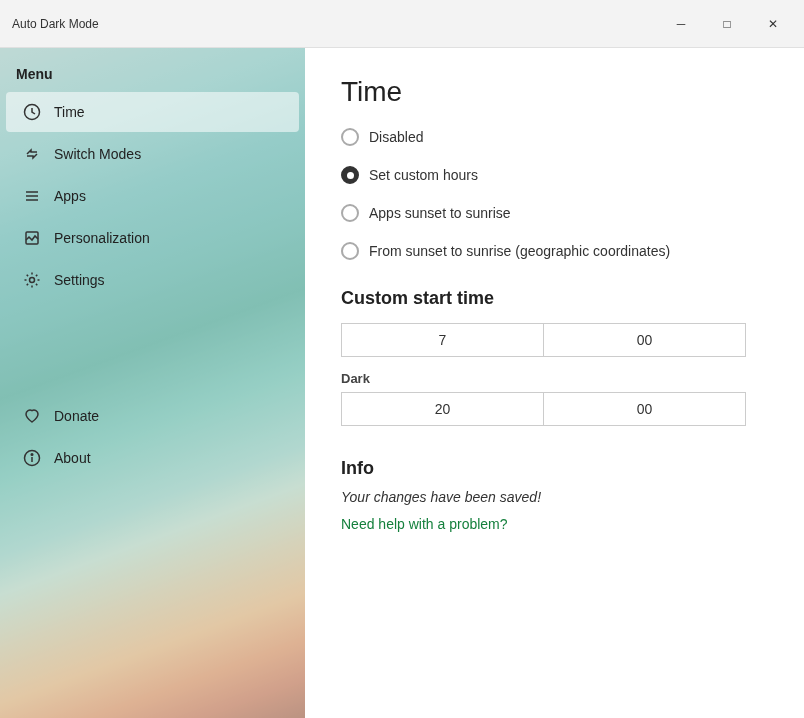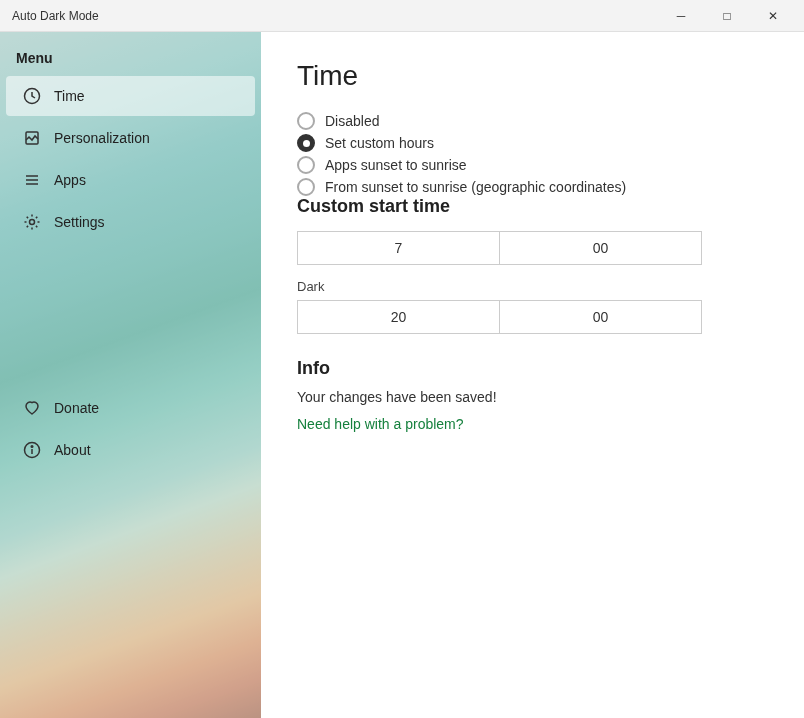--- a/index.html
+++ b/index.html
@@ -12,21 +12,21 @@
       flex-direction: column;
       overflow: hidden;
     }
     .title-bar {
       display: flex;
       align-items: center;
       justify-content: space-between;
       padding: 6px 8px 6px 12px;
       background: #f3f3f3;
       border-bottom: 1px solid #e0e0e0;
-      height: 32px;
+      height: 48px;
       flex-shrink: 0;
     }
     .title-bar-text {
       font-size: 12px;
       color: #333;
     }
     .title-bar-controls {
       display: flex;
       gap: 0;
     }
@@ -43,21 +43,21 @@
       color: #333;
       transition: background 0.15s;
     }
     .app-body {
       display: flex;
       flex: 1;
       overflow: hidden;
     }
     
     .sidebar {
-      width: 261px;
+      width: 305px;
       flex-shrink: 0;
       background: transparent;
       position: relative;
       display: flex;
       flex-direction: column;
       overflow: hidden;
     }
     .sidebar-bg {
       position: absolute;
       inset: 0;
@@ -139,21 +139,22 @@
     }
     .page-title {
       font-size: 28px;
       font-weight: 300;
       color: #222;
       margin-bottom: 20px;
     }
     .radio-group {
       display: flex;
       flex-direction: column;
-      gap: 4px;
+      gap: 20px;
+      margin-bottom: 28px;
     }
     .radio-item {
       display: flex;
       align-items: center;
       gap: 10px;
       cursor: pointer;
     }
     .radio-circle {
       width: 18px;
       height: 18px;
@@ -205,31 +206,32 @@
       background: #fff;
       padding: 8px 10px;
       font-size: 14px;
       text-align: center;
       color: #333;
       outline: none;
     }
     .time-input:first-child {
       border-right: none;
     }
-    .info-section { margin-top: 24px; }
+    .info-section { margin-top: 32px; }
     .info-title {
       font-size: 18px;
       font-weight: 600;
       color: #222;
       margin-bottom: 10px;
     }
     .info-saved {
       font-size: 14px;
       color: #333;
       margin-bottom: 10px;
+      font-style: italic;
     }
     .info-help {
       font-size: 14px;
       color: #15803d;
       cursor: pointer;
       text-decoration: none;
     }
   </style>
 </head>
 <body>
@@ -257,35 +259,44 @@
               <svg width="18" height="18" viewBox="0 0 18 18" fill="none" stroke="#333" stroke-width="1.5">
                 <circle cx="9" cy="9" r="7.5"></circle>
                 <polyline points="9,5 9,9 12,11"></polyline>
               </svg>
             </span>
             <span>Time</span>
           </div>
           <div class="nav-item">
             <span class="nav-icon">
               <svg width="18" height="18" viewBox="0 0 18 18" fill="none" stroke="#333" stroke-width="1.5">
-                <rect x="3" y="3" width="12" height="12" rx="1"></rect>
-                <polyline points="3,11 6,8 9,11 12,7 15,10"></polyline>
-              </svg>
-            </span>
-            <span>Personalization</span>
+                <polyline points="4,9 8,5 8,7 14,7"></polyline>
+                <polyline points="14,9 10,13 10,11 4,11"></polyline>
+              </svg>
+            </span>
+            <span>Switch Modes</span>
           </div>
           <div class="nav-item">
             <span class="nav-icon">
               <svg width="18" height="18" viewBox="0 0 18 18" fill="none" stroke="#333" stroke-width="1.5">
                 <line x1="3" y1="5" x2="15" y2="5"></line>
                 <line x1="3" y1="9" x2="15" y2="9"></line>
                 <line x1="3" y1="13" x2="15" y2="13"></line>
               </svg>
             </span>
             <span>Apps</span>
+          </div>
+          <div class="nav-item">
+            <span class="nav-icon">
+              <svg width="18" height="18" viewBox="0 0 18 18" fill="none" stroke="#333" stroke-width="1.5">
+                <rect x="3" y="3" width="12" height="12" rx="1"></rect>
+                <polyline points="3,11 6,8 9,11 12,7 15,10"></polyline>
+              </svg>
+            </span>
+            <span>Personalization</span>
           </div>
           <div class="nav-item">
             <span class="nav-icon">
               <svg width="18" height="18" viewBox="0 0 18 18" fill="none" stroke="#333" stroke-width="1.5">
                 <circle cx="9" cy="9" r="2.5"></circle>
                 <path d="M9 1.5v2M9 14.5v2M1.5 9h2M14.5 9h2M3.7 3.7l1.4 1.4M12.9 12.9l1.4 1.4M3.7 14.3l1.4-1.4M12.9 5.1l1.4-1.4"></path>
               </svg>
             </span>
             <span>Settings</span>
           </div>
@@ -338,21 +349,21 @@
       </div>
 
     <div class="time-section">
       <div class="section-title">Custom start time</div>
 
       <div class="time-inputs">
         <input class="time-input" type="text" value="7" style="">
         <input class="time-input" type="text" value="00" style="">
       </div>
 
-      <div class="time-label" style="margin-top:14px;">Dark</div>
+      <div class="time-label" style="margin-top:14px;font-weight:bold;">Dark</div>
       <div class="time-inputs">
         <input class="time-input" type="text" value="20" style="">
         <input class="time-input" type="text" value="00" style="">
       </div>
     </div>
 
     <div class="info-section">
       <div class="info-title">Info</div>
       <div class="info-saved">Your changes have been saved!</div>
       <a class="info-help" href="#">Need help with a problem?</a>

